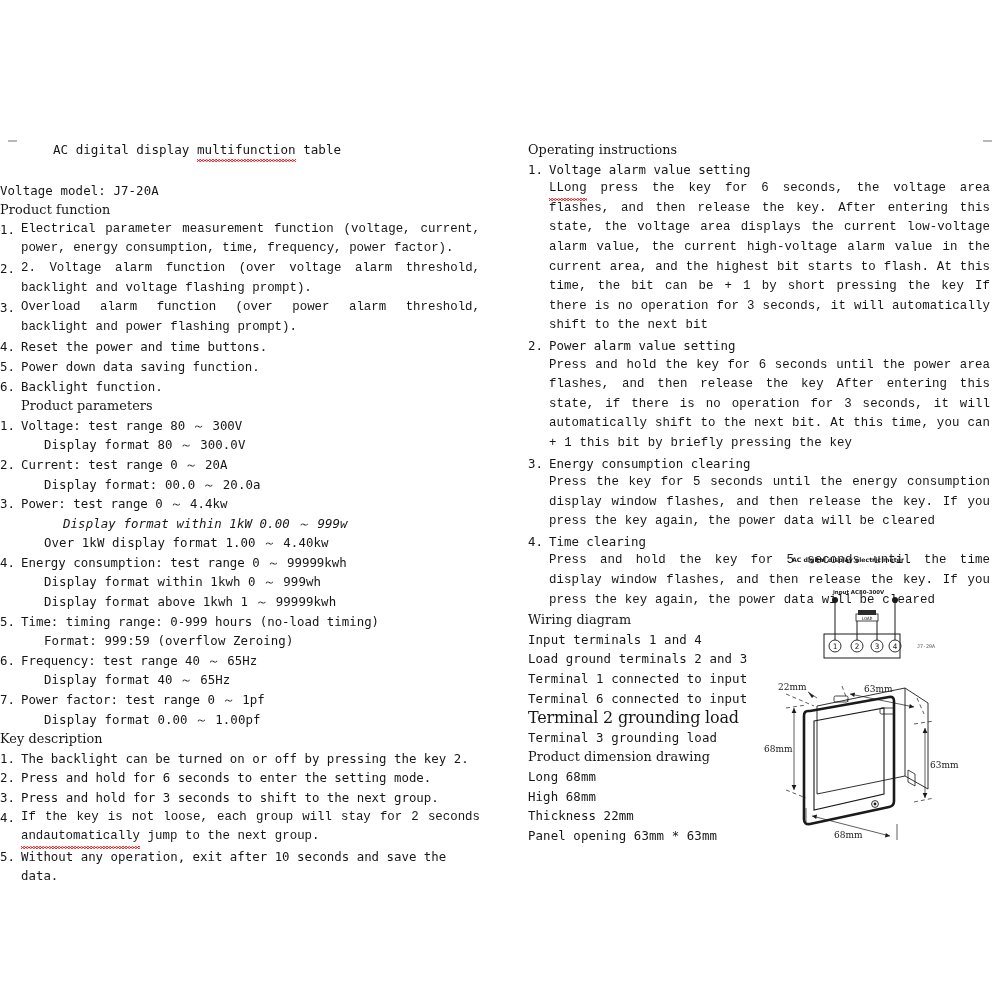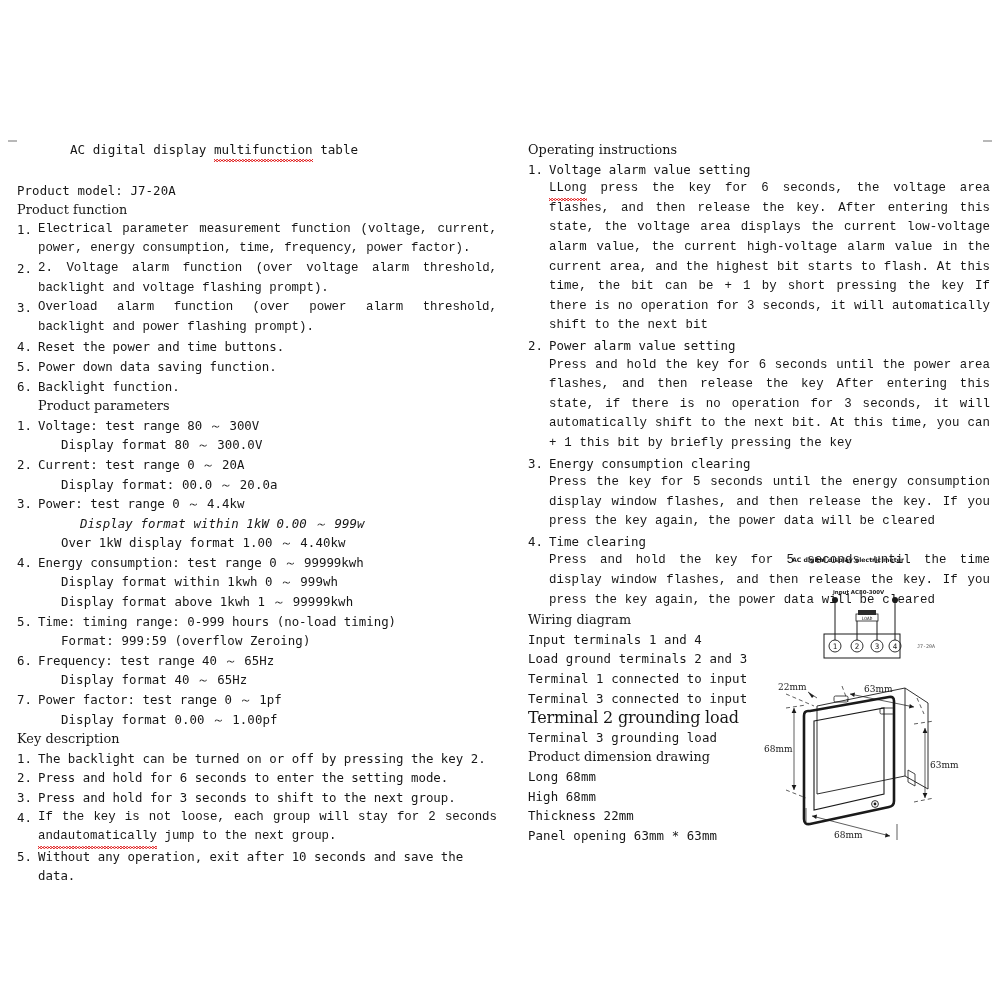--- a/index.html
+++ b/index.html
@@ -29,21 +29,21 @@
     background: #b8b8b8;
   }
   .tick-left  { left: 8px;  top: 140px; }
   .tick-right { right: 8px; top: 140px; }
 
   
   .col {
     position: absolute;
     top: 140px;
   }
-  .col-left  { left: 17px;  width: 480px; }
+  .col-left  { left: 0;  width: 480px; }
   .col-right { left: 528px; width: 462px; }
 
   
   .line {
     font-size: 12.4px;
     line-height: 19.6px;
     letter-spacing: 0.1px;
     white-space: pre;
   }
   .doc-title {
@@ -135,21 +135,21 @@
 
 <div id="page">
 
   <div class="margin-tick tick-left"></div>
   <div class="margin-tick tick-right"></div>
 
   <div class="col col-left">
 
     <div class="doc-title">AC digital display <span class="squiggle">multifunction</span> table</div>
 
-    <div class="line">Product model: J7-20A</div>
+    <div class="line">Voltage model: J7-20A</div>
 
     <div class="line bold">Product function</div>
 
     <div class="num-item">
       <div class="num">1.</div>
       <div class="body just">Electrical parameter measurement function (voltage, current, power, energy consumption, time, frequency, power factor).</div>
     </div>
     <div class="num-item">
       <div class="num">2.</div>
       <div class="body just">2. Voltage alarm function (over voltage alarm threshold, backlight and voltage flashing prompt).</div>
@@ -266,21 +266,21 @@
     <div class="num-item">
       <div class="num">4.</div>
       <div class="body">Time clearing</div>
     </div>
     <div class="line just indent1">Press and hold the key for 5 seconds until the time display window flashes, and then release the key. If you press the key again, the power data will be cleared</div>
 
     <div class="line bold">Wiring diagram</div>
     <div class="line">Input terminals 1 and 4</div>
     <div class="line">Load ground terminals 2 and 3</div>
     <div class="line">Terminal 1 connected to input</div>
-    <div class="line">Terminal 3 connected to input</div>
+    <div class="line">Terminal 6 connected to input</div>
     <div class="serifline">Terminal 2 grounding load</div>
     <div class="line">Terminal 3 grounding load</div>
 
     <div class="line bold">Product dimension drawing</div>
     <div class="line">Long 68mm</div>
     <div class="line">High 68mm</div>
     <div class="line">Thickness 22mm</div>
     <div class="line">Panel opening 63mm * 63mm</div>
   </div>
 

